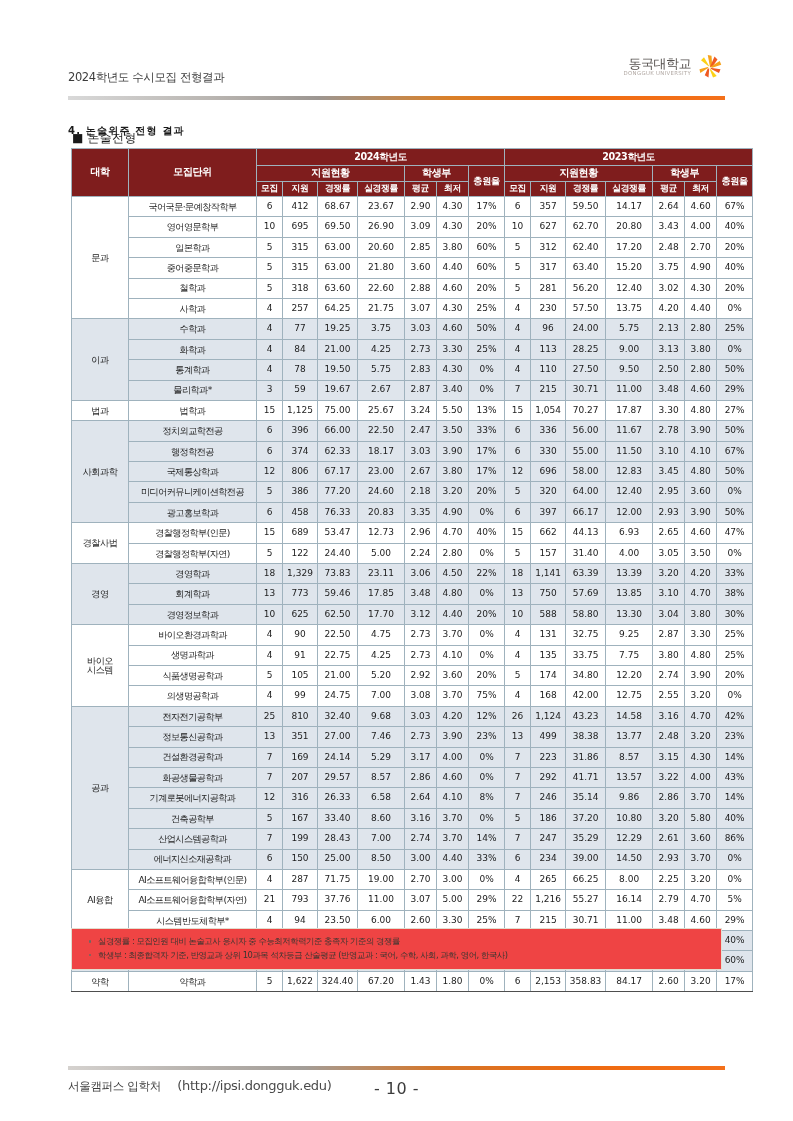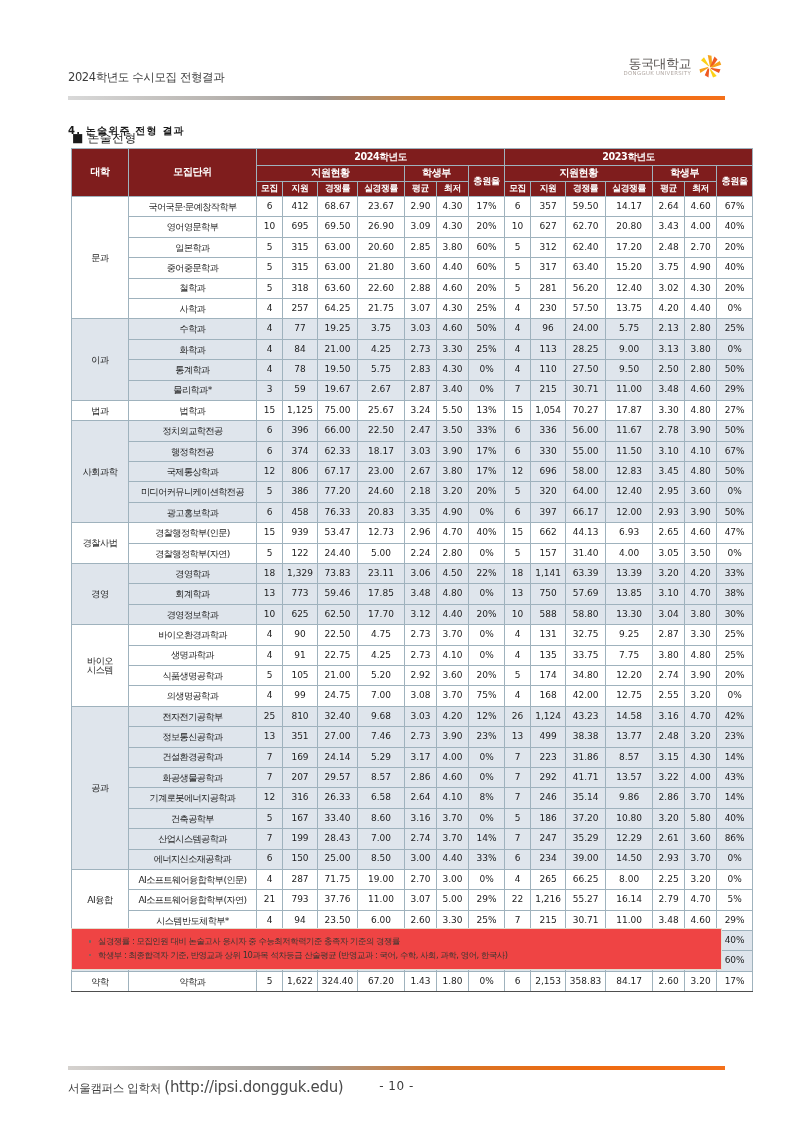--- a/index.html
+++ b/index.html
@@ -207,30 +207,31 @@
   .footer-left {
     position: absolute;
     left: 68px;
     top: 1078px;
     font-size: 11.5px;
     color: #3c3c3c;
     letter-spacing: -0.3px;
     white-space: nowrap;
   }
   .footer-left .url {
-    font-size: 15px;
+    font-size: 13px;
     color: #4a4a4a;
+    margin-left: 13px;
   }
   .footer-page {
     position: absolute;
     left: 0;
     top: 1079px;
     width: 793px;
     text-align: center;
-    font-size: 12px;
+    font-size: 16px;
     color: #3c3c3c;
     letter-spacing: 0.5px;
   }
 </style>
 </head>
 <body>
 
 <div class="page-header">
   <div class="header-title">2024학년도 수시모집 전형결과</div>
 
@@ -584,21 +585,21 @@
           <td class="num">66.17</td>
           <td class="num">12.00</td>
           <td class="num">2.93</td>
           <td class="num">3.90</td>
           <td class="num">50%</td>
         </tr>
         <tr class="band-a grp-top">
           <td class="col-college" rowspan="2">경찰사법</td>
           <td class="col-unit">경찰행정학부(인문)</td>
           <td class="num sep-year">15</td>
-          <td class="num">939</td>
+          <td class="num">689</td>
           <td class="num">53.47</td>
           <td class="num">12.73</td>
           <td class="num">2.96</td>
           <td class="num">4.70</td>
           <td class="num">40%</td>
           <td class="num sep-year">15</td>
           <td class="num">662</td>
           <td class="num">44.13</td>
           <td class="num">6.93</td>
           <td class="num">2.65</td>

